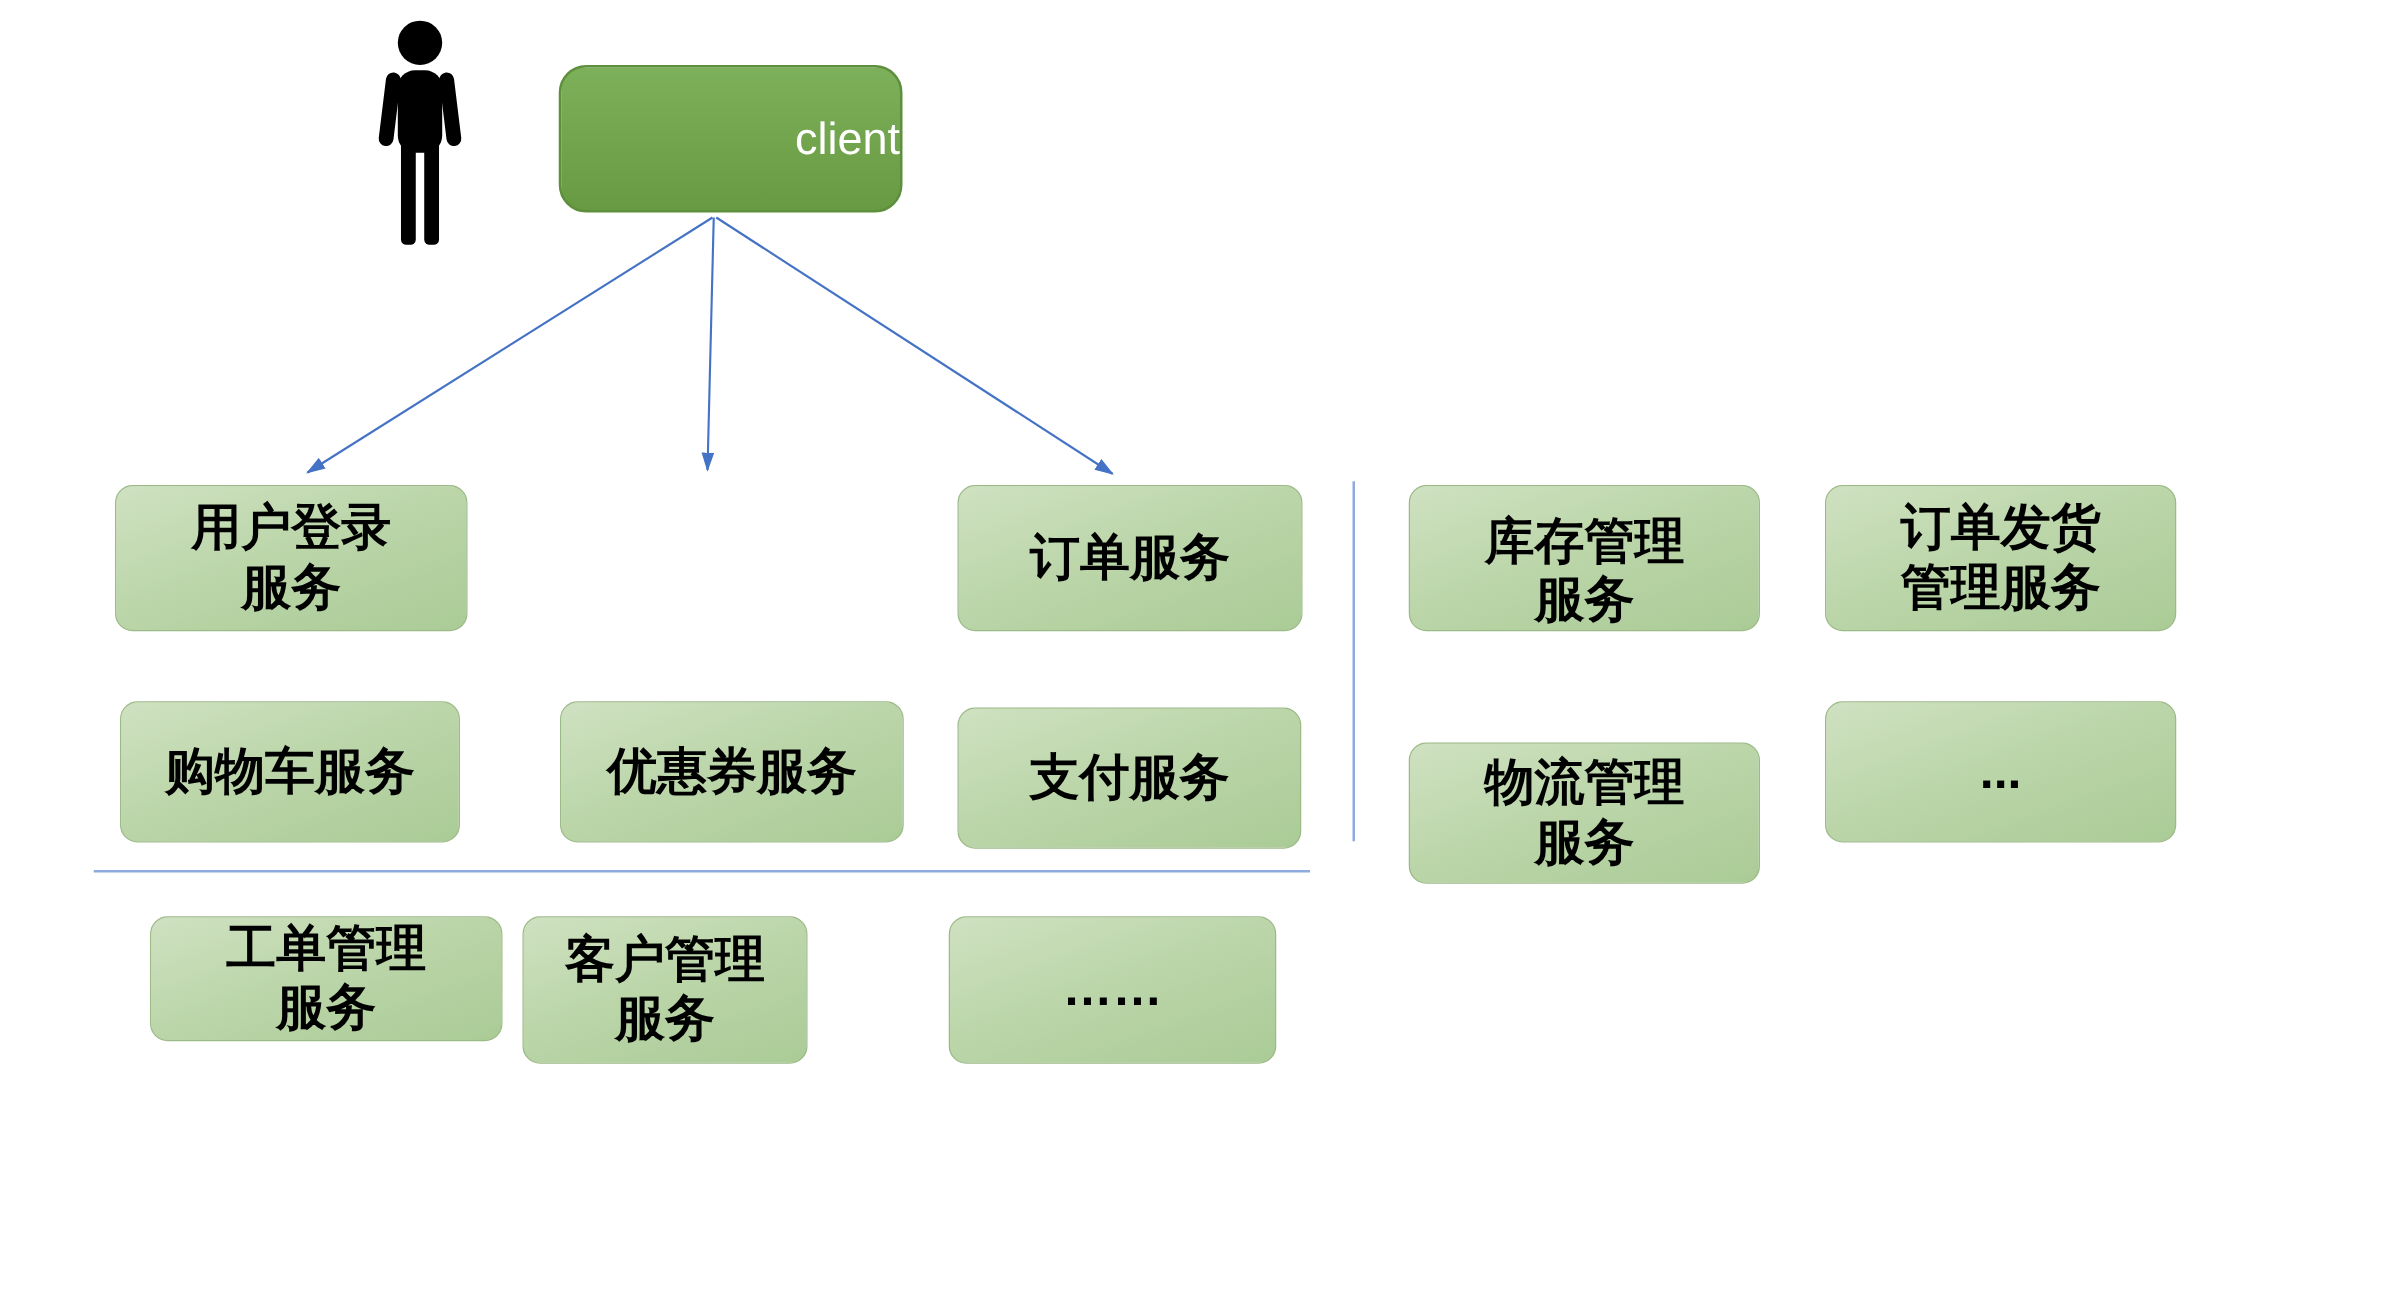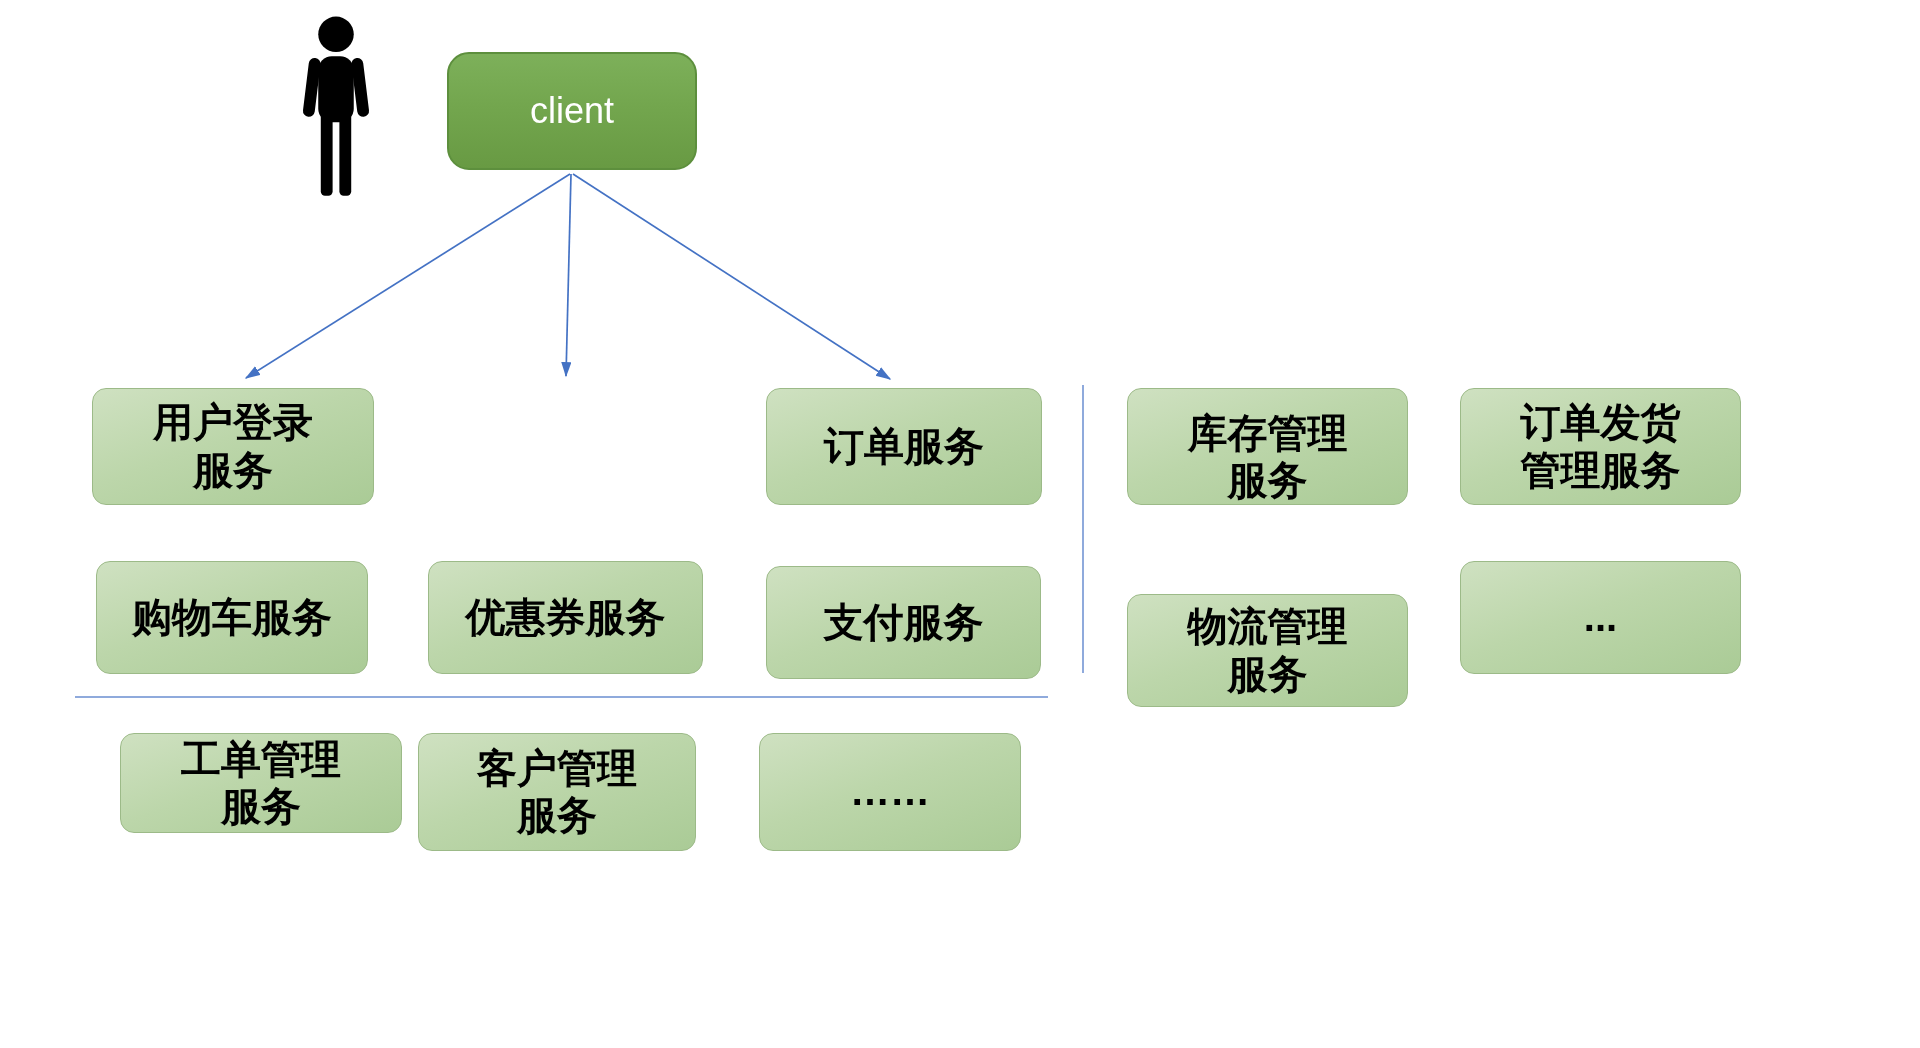--- a/index.html
+++ b/index.html
@@ -2,25 +2,25 @@
 <html><head>
 <meta charset="utf-8">
 <style>
   html,body{margin:0;padding:0;background:#ffffff;}
   .canvas{
     position:relative;width:1920px;height:1048px;background:#ffffff;overflow:hidden;
     font-family:"Liberation Sans","DejaVu Sans",sans-serif;
   }
   
   .client-box{
-    position:absolute;left:447px;top:52px;width:250px;height:118px;
+    position:absolute;left:447px;top:52px;width:275px;height:118px;
     border-radius:22px;
     background:linear-gradient(180deg,#7db05a 0%,#73a64e 45%,#689a43 100%);
     border:2px solid #5d8f3d;
-    display:flex;align-items:center;justify-content:center;
+    display:flex;align-items:center;justify-content:flex-end;
     color:#ffffff;font-size:36px;font-weight:400;
     box-sizing:border-box;
   }
   
   .svc{
     position:absolute;
     border-radius:14px;
     background:linear-gradient(160deg,#cfe1c1 0%,#bcd6aa 45%,#aacb96 100%);
     border:1.5px solid #9cba88;
     display:flex;align-items:center;justify-content:center;
@@ -29,26 +29,26 @@
     box-sizing:border-box;
   }
   .svc .svc-label{white-space:pre-line;}
   
   .b-user{left:92px;top:388px;width:282px;height:117px;}
   .b-product{left:428px;top:388px;width:276px;height:117px;}
   .b-order{left:766px;top:388px;width:276px;height:117px;justify-content:center;}
   .b-inventory{left:1127px;top:388px;width:281px;height:117px;align-items:flex-end;}
   .b-shipping{left:1460px;top:388px;width:281px;height:117px;}
   .b-cart{left:96px;top:561px;width:272px;height:113px;}
-  .b-coupon{left:428px;top:561px;width:275px;height:113px;}
+  .b-coupon{left:448px;top:561px;width:275px;height:113px;}
   .b-payment{left:766px;top:566px;width:275px;height:113px;}
   .b-logistics{left:1127px;top:594px;width:281px;height:113px;}
   .b-more-right{left:1460px;top:561px;width:281px;height:113px;font-weight:700;}
   .b-workorder{left:92px;top:733px;width:282px;height:100px;margin-left:28px;}
-  .b-customer{left:418px;top:733px;width:278px;height:118px;}
+  .b-customer{left:418px;top:733px;width:228px;height:118px;}
   .b-more-bottom{left:759px;top:733px;width:262px;height:118px;font-weight:700;}
   
   .vline{position:absolute;left:1082px;top:385px;width:2px;height:288px;background:#8faadc;}
   .hline{position:absolute;left:75px;top:696px;width:973px;height:2px;background:#8faadc;}
   
   .arrows-svg{position:absolute;left:0;top:0;width:1920px;height:1048px;pointer-events:none;}
   .person-svg{position:absolute;left:292px;top:14px;width:88px;height:186px;}
 </style>
 </head>
 <body>

